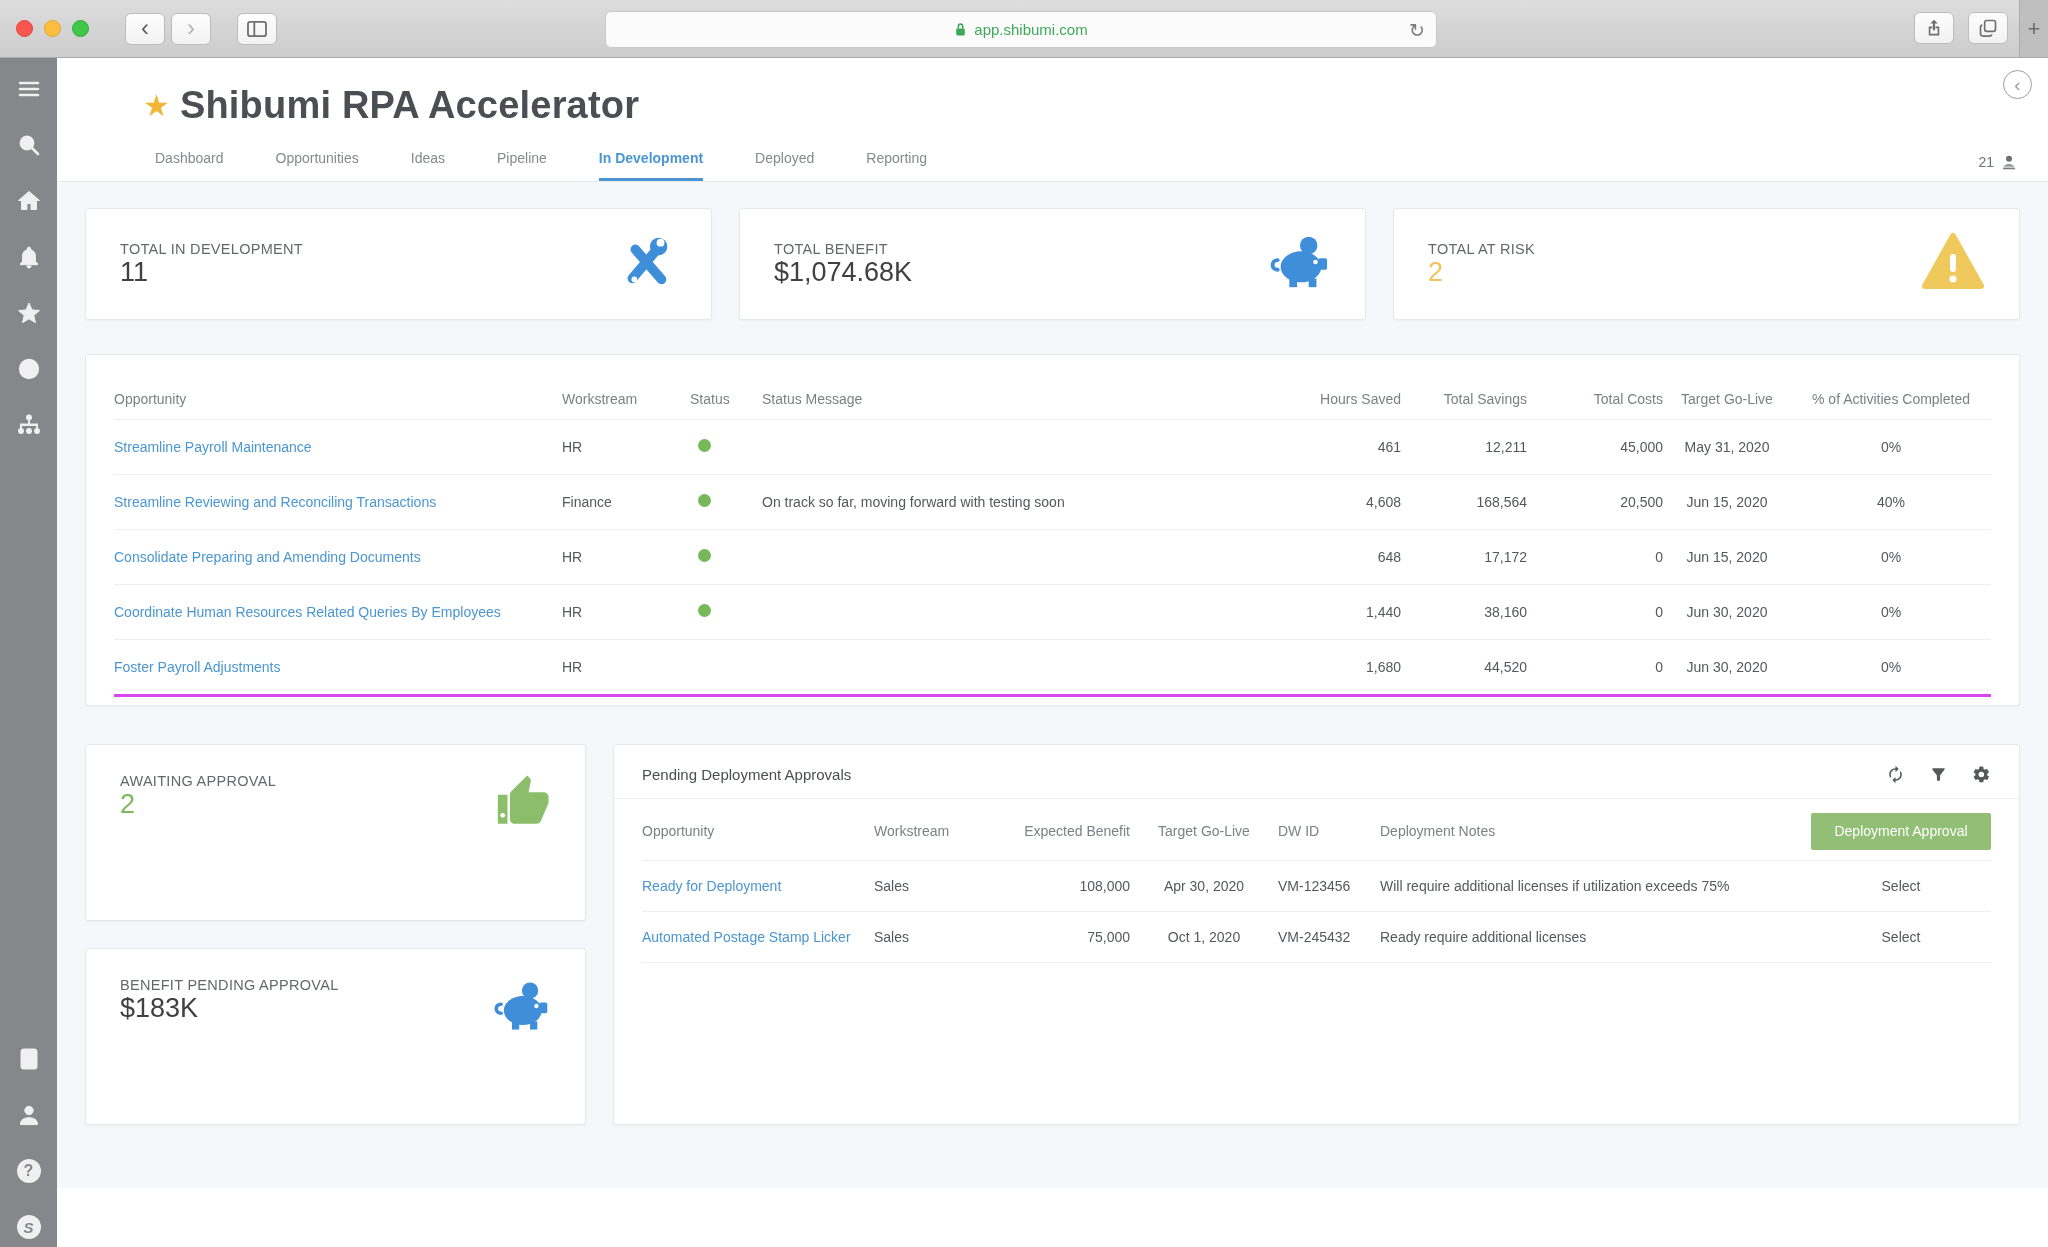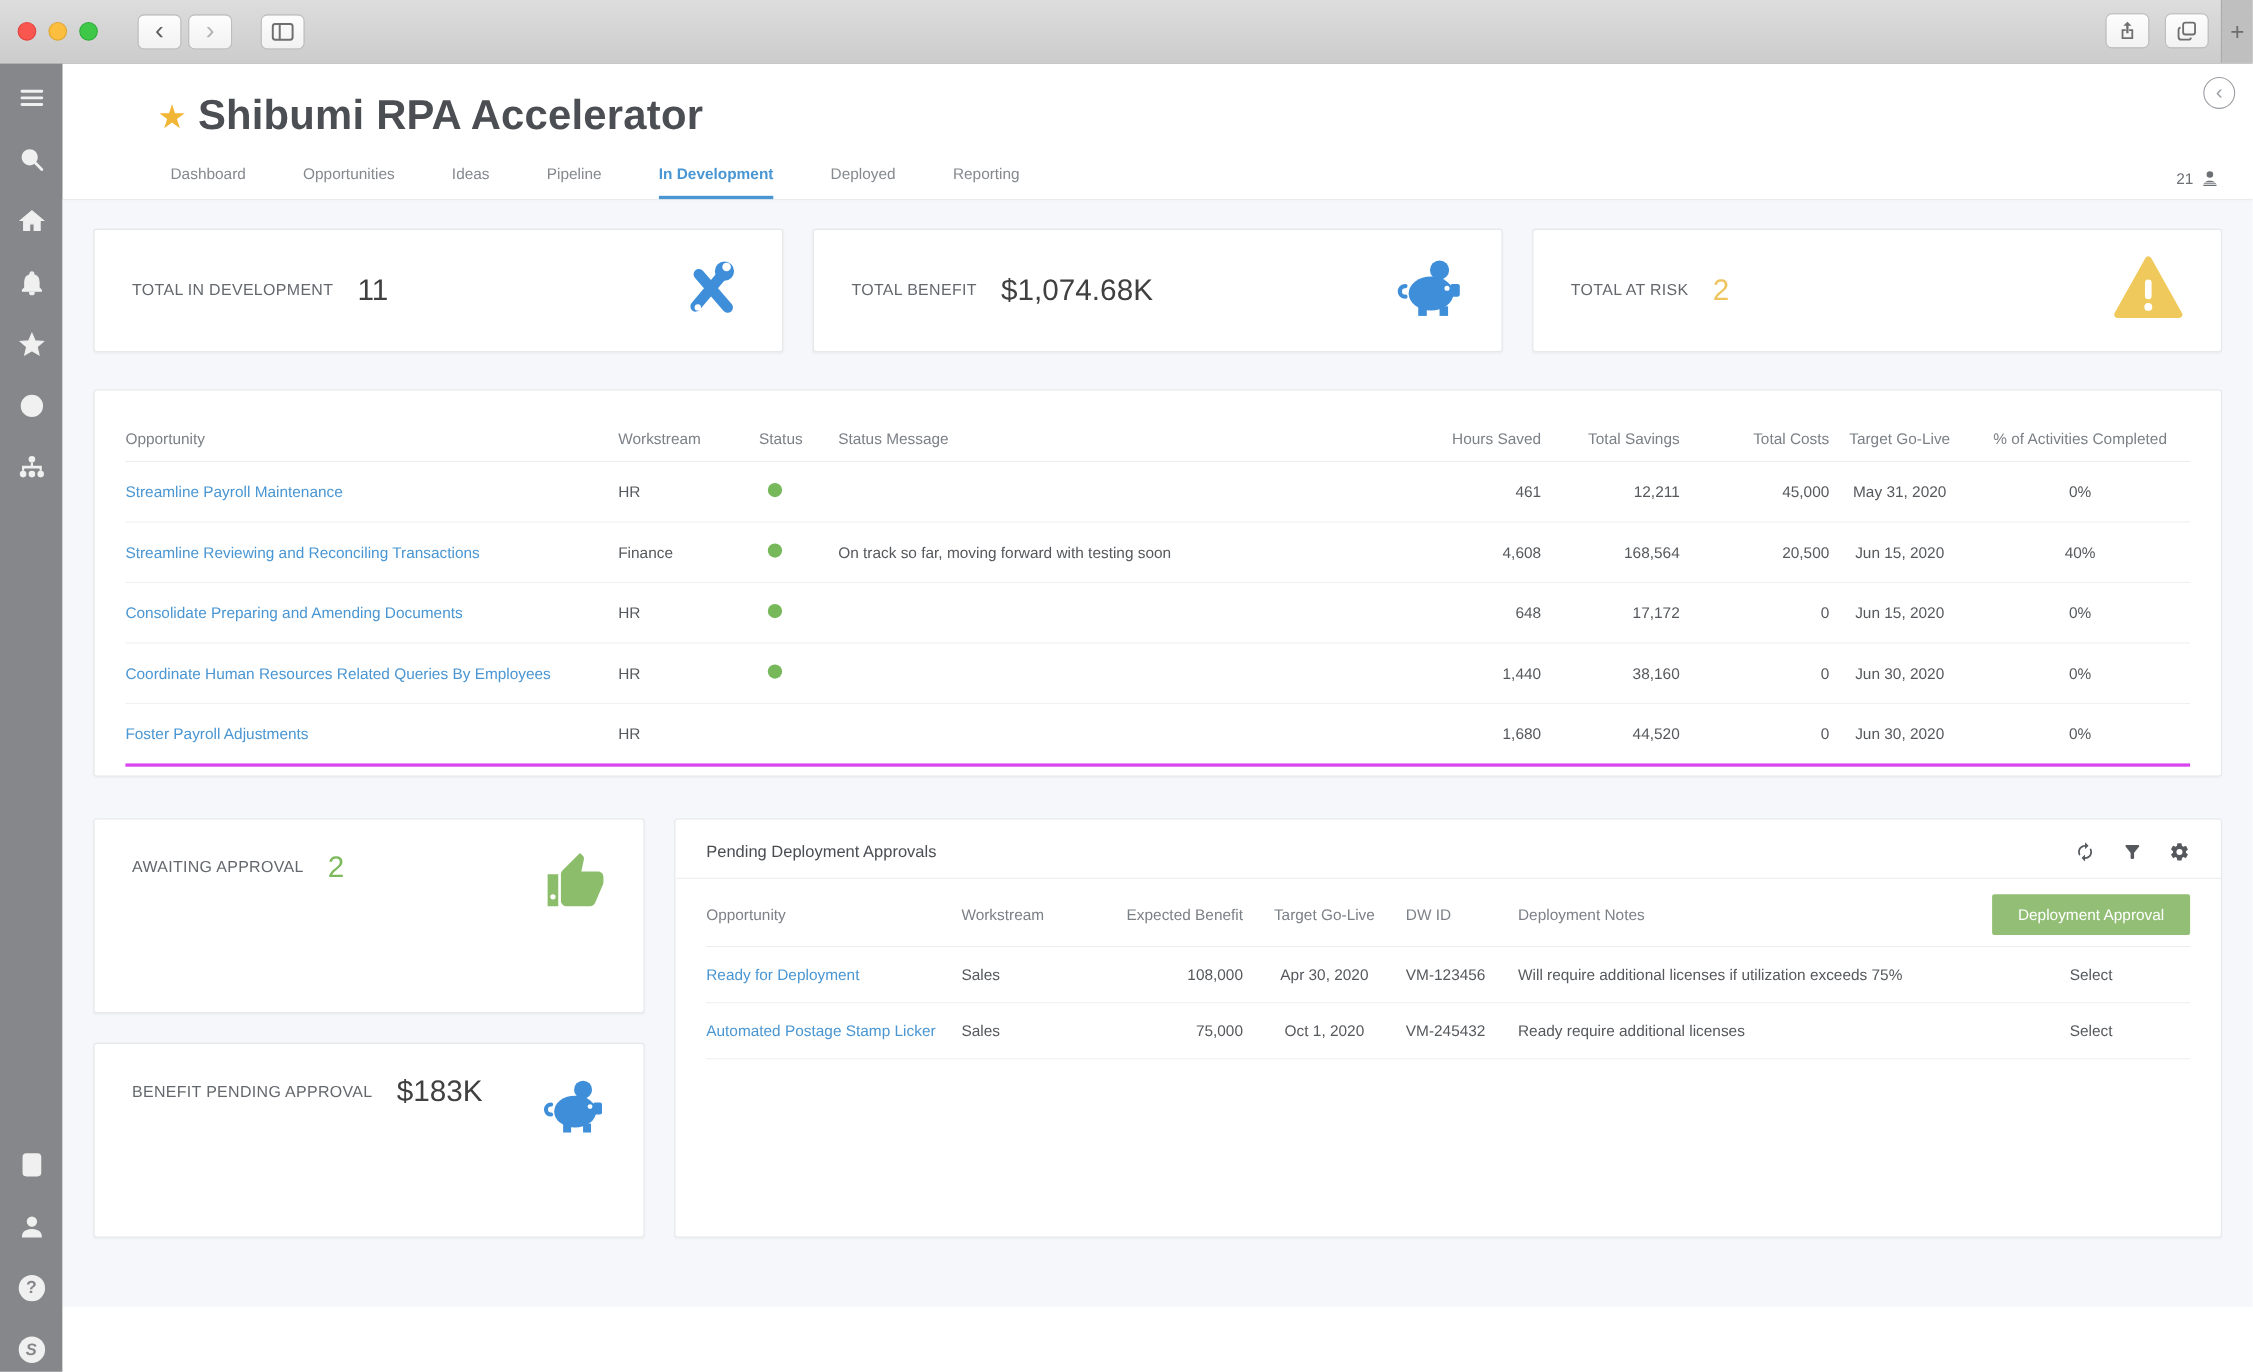--- a/index.html
+++ b/index.html
@@ -57,21 +57,21 @@
   .user-badge{position:absolute;right:30px;bottom:10px;display:flex;align-items:center;gap:6px;
     color:#6c7075;font-size:14px;}
   .user-badge svg{width:18px;height:18px;fill:#6c7075;}
 
   
   .content{background:#f6f7fa;padding:26px 28px 0 28px;height:1006px;box-sizing:border-box;}
   .card{background:#fff;border:1px solid #e6e8eb;border-radius:3px;box-shadow:0 1px 2px rgba(0,0,0,.04);}
 
   .kpi-row{display:flex;gap:27px;}
   .kpi{flex:1;height:112px;display:flex;align-items:center;padding:0 34px;box-sizing:border-box;}
-  .kpi-text{display:flex;flex-direction:row;gap:22px;align-items:center;}
+  .kpi-text{display:flex;flex-direction:column;gap:0;}
   .kpi-label{font-size:14.5px;color:#64686d;letter-spacing:.3px;}
   .kpi-value{font-size:27px;}
   .kpi-icon{margin-left:auto;}
   .v-blue{color:#404040;} .v-yellow{color:#eec45e;} .v-red{color:#c9504c;} .v-green{color:#7cb85c;}
 
   .panel{padding:20px 28px 8px;box-sizing:border-box;}
   .panel-title{font-size:15px;color:#4a4d52;}
   .impl{margin-top:34px;}
 
   .impl-grid{display:grid;grid-template-columns:440px 120px 64px 1fr 110px 118px 128px 112px 200px;
@@ -118,20 +118,30 @@
       <span class="chr-btn">
           <span class="chev dis">›</span>
         </span>
     </div>
     <span class="chr-btn panelbtn">
       <svg width="22" height="18" viewBox="0 0 24 20">
           <rect x="2" y="2" width="20" height="16" rx="2.5" fill="none" stroke="#6f6f6f" stroke-width="2"></rect>
           <line x1="9" y1="2" x2="9" y2="18" stroke="#6f6f6f" stroke-width="2"></line>
         </svg>
     </span>
+    <div class="urlbar">
+      <span class="urltext">
+        <svg width="13" height="15" viewBox="0 0 24 28">
+            <rect x="4" y="12" width="16" height="13" rx="2" fill="#3fa85c"></rect>
+            <path d="M8 12V8a4 4 0 0 1 8 0v4" fill="none" stroke="#3fa85c" stroke-width="3"></path>
+          </svg>
+        <span>app.shibumi.com</span>
+      </span>
+      <span class="reload">↻</span>
+    </div>
     <div class="chr-right">
       <span class="chr-btn">
         <svg width="18" height="20" viewBox="0 0 24 26" fill="#6f6f6f">
             <path d="M12 2l5 5h-3.6v9h-2.8V7H7l5-5z"></path>
             <path d="M5 11v12h14V11h-5v2.2h2.8v7.6H7.2v-7.6H10V11H5z"></path>
           </svg>
       </span>
       <span class="chr-btn">
         <svg width="20" height="20" viewBox="0 0 24 24">
             <rect x="8" y="3" width="13" height="13" rx="2.5" fill="none" stroke="#6f6f6f" stroke-width="2"></rect>

